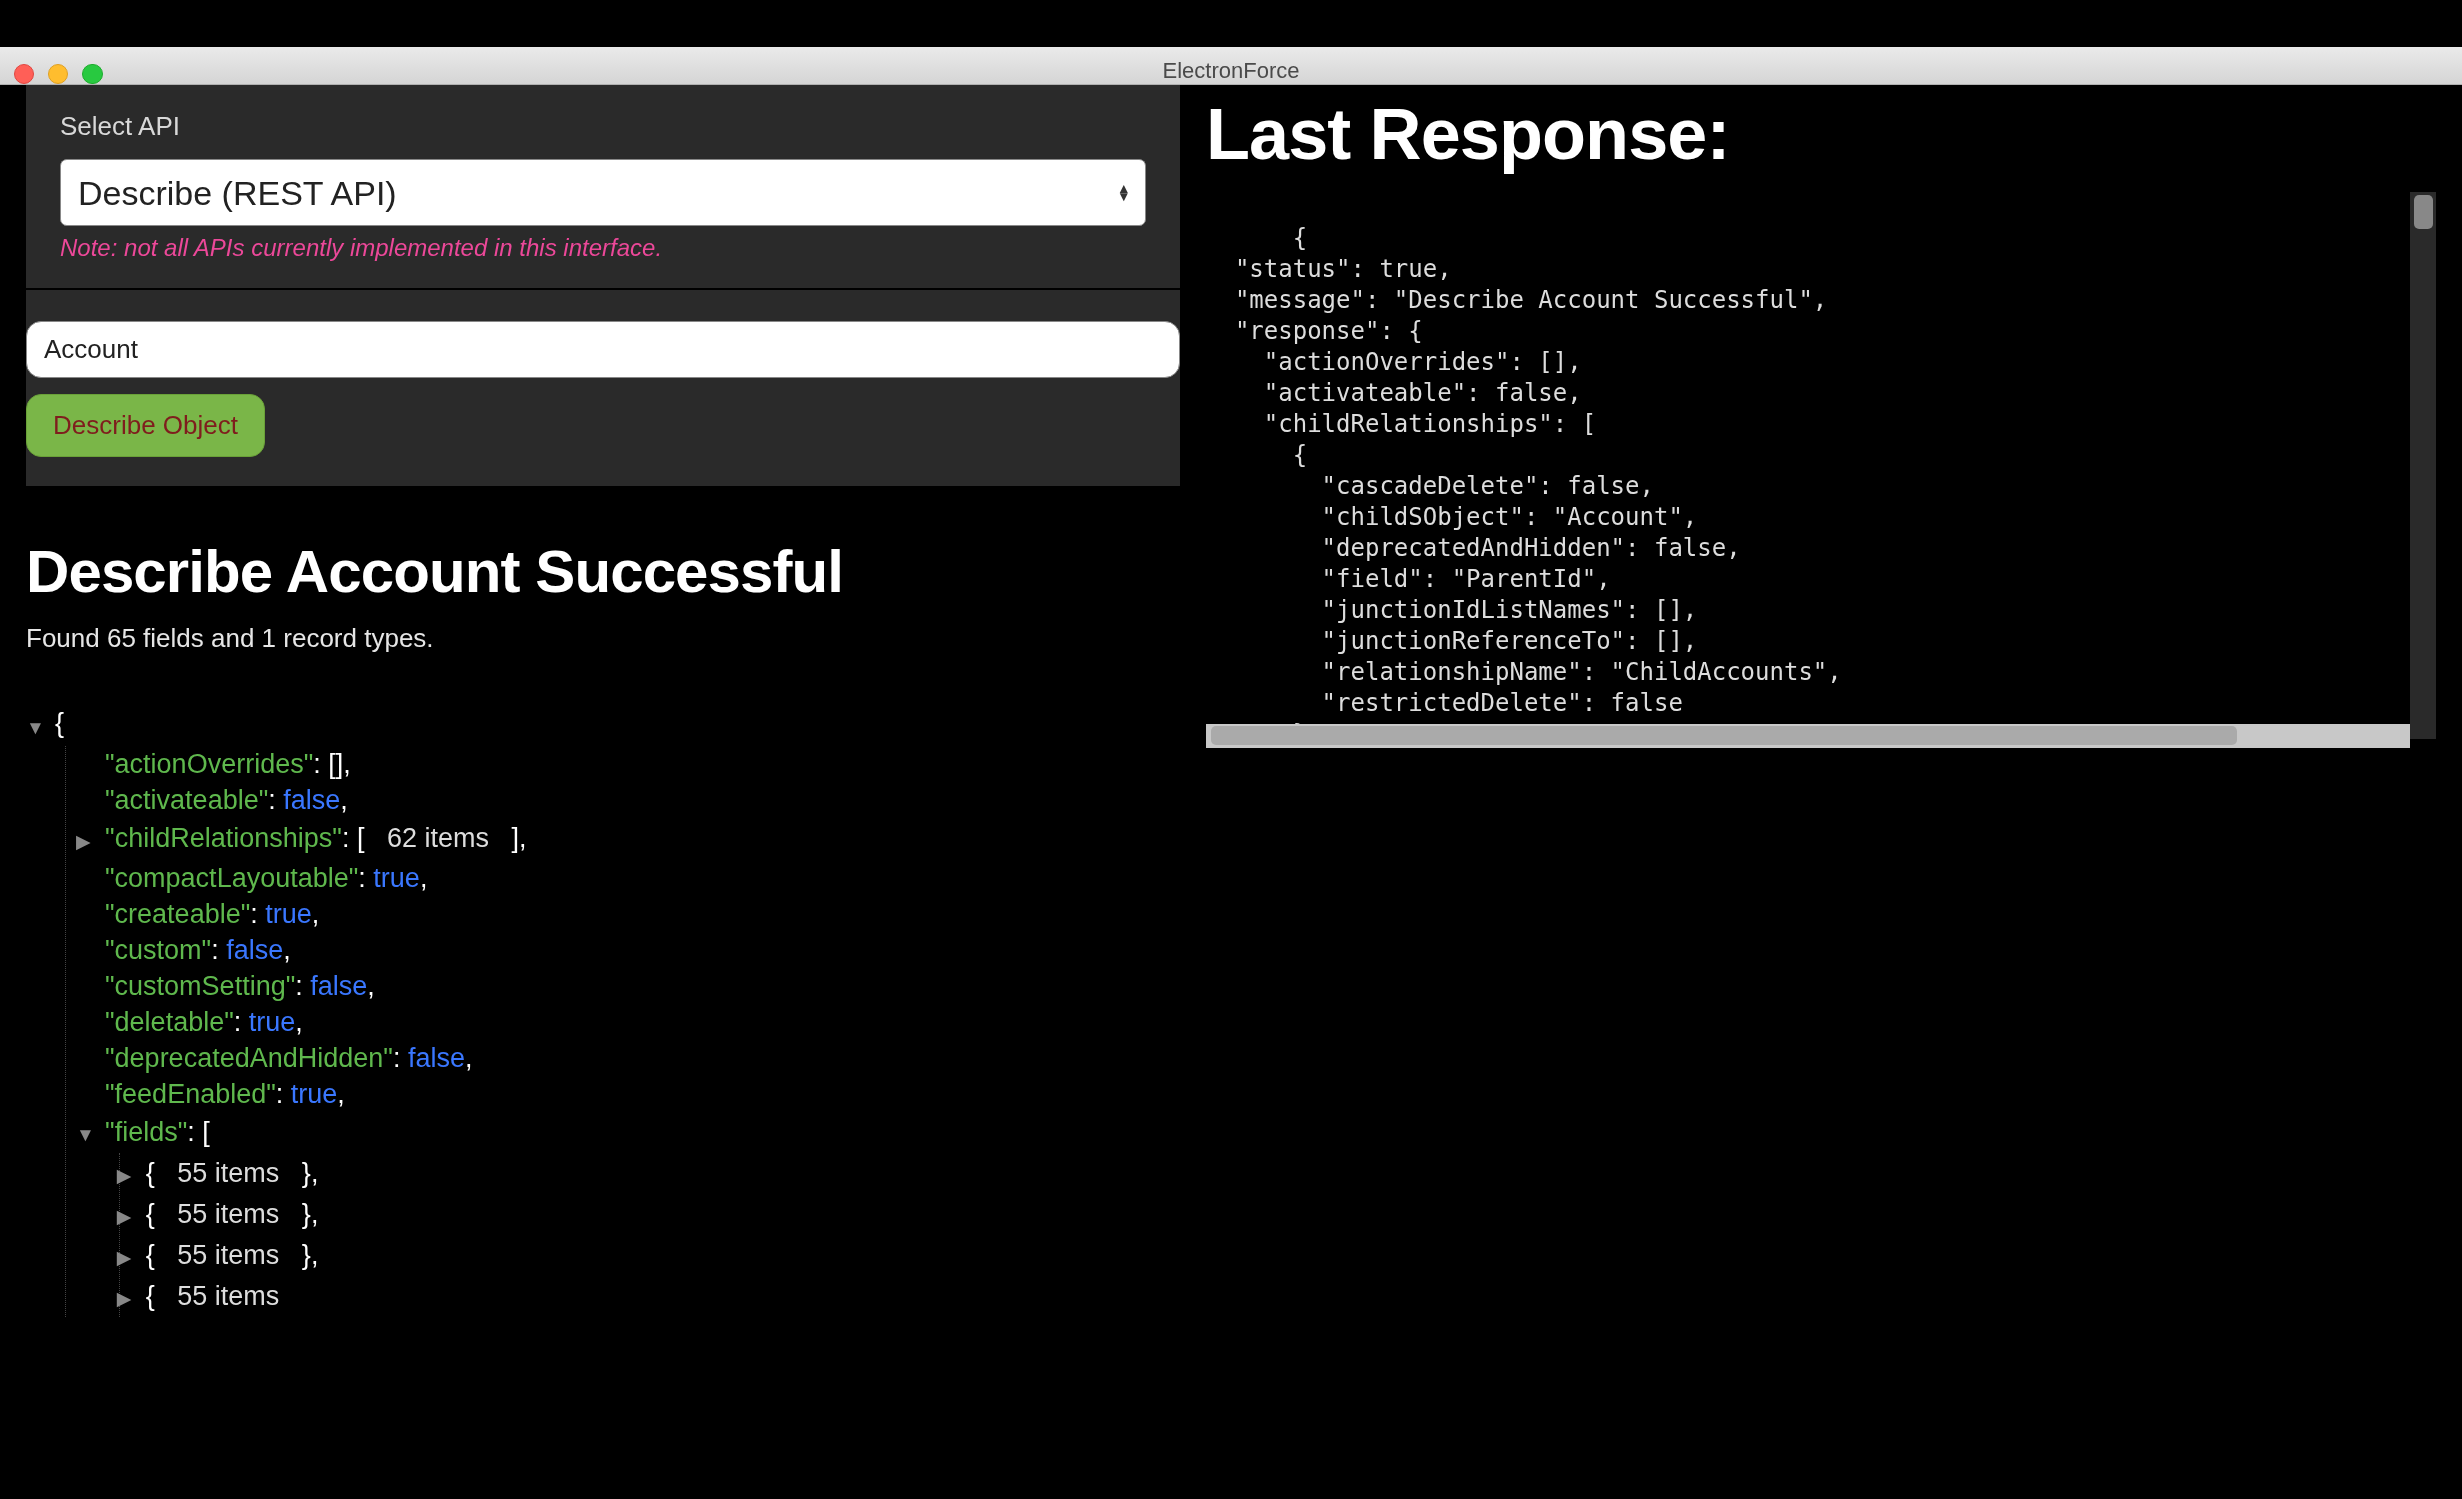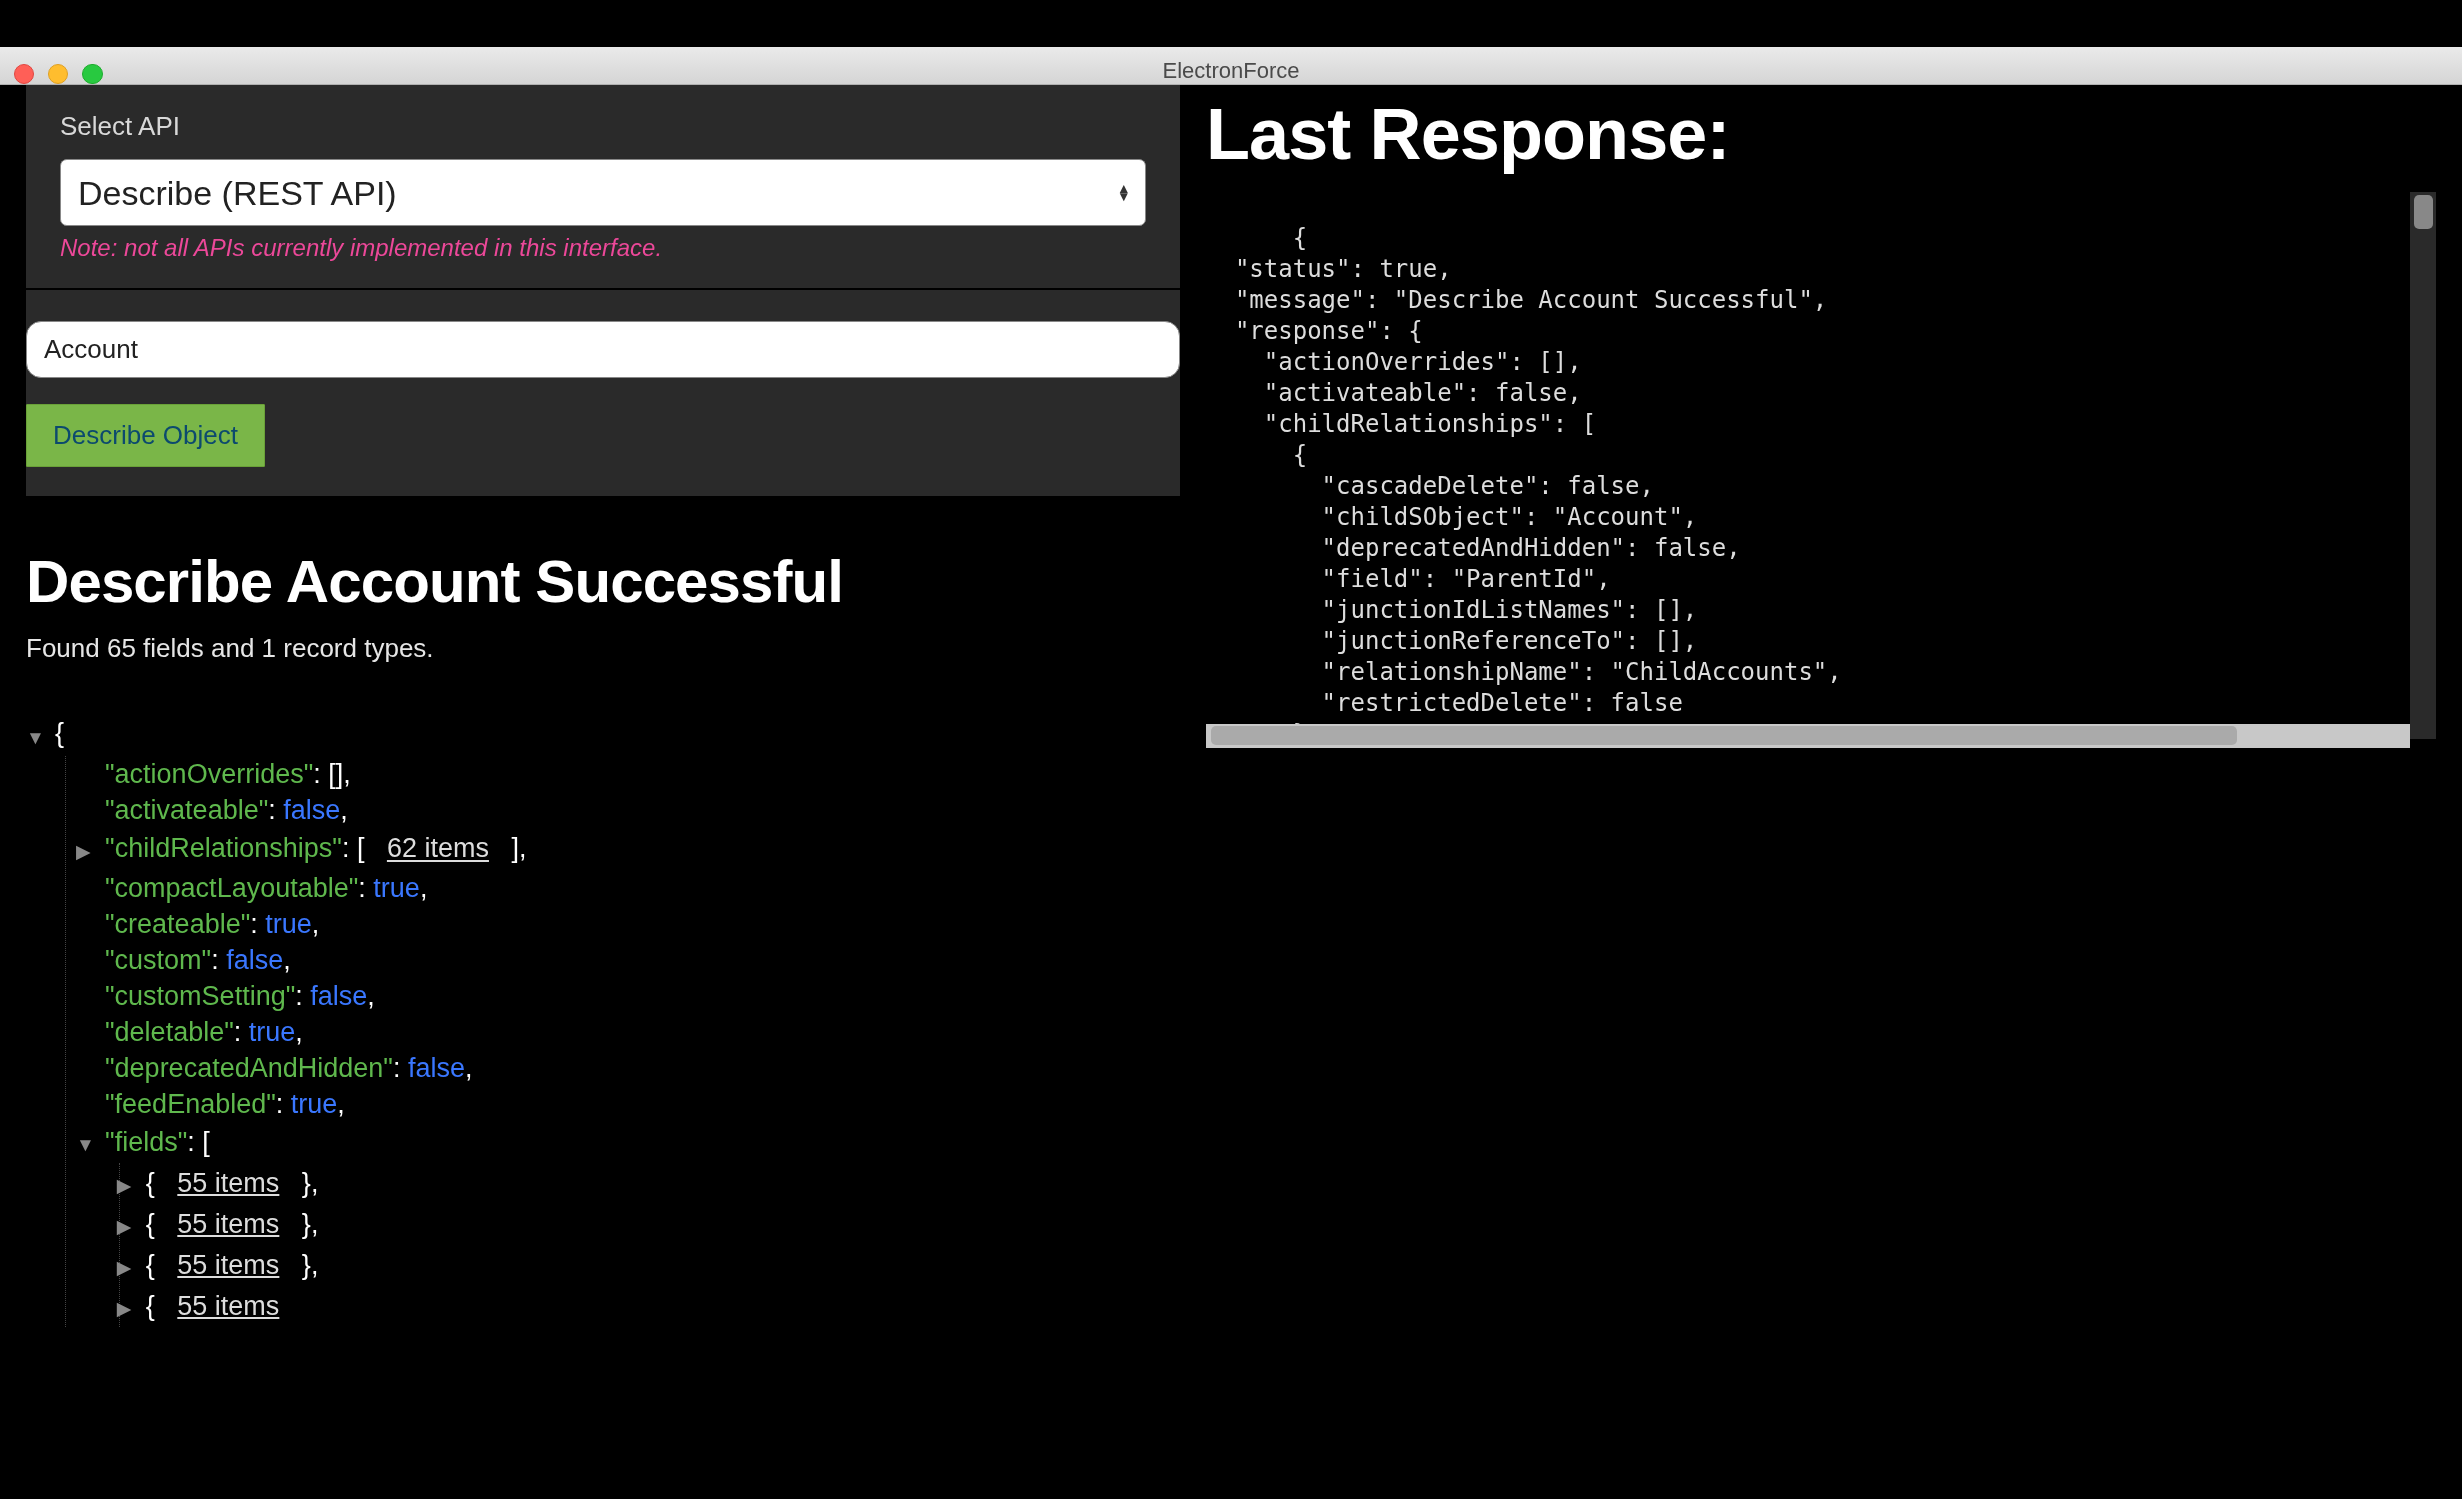--- a/index.html
+++ b/index.html
@@ -107,26 +107,26 @@
       padding: 12px 17px;
       font-size: 26px;
       border-radius: 15px;
       border: 0.9px solid #888;
       background: #fff;
       color: #222;
       margin-top: 8.5px;
     }
     .describe-btn {
       background: #7ab648;
-      color: #0c4a6e;
+      color: #7f1d1d;
       border: none;
-      border-radius: 1px;
+      border-radius: 15px;
       padding: 15.4px 26px;
       font-size: 26px;
-      margin-top: 26px;
+      margin-top: 16px;
       cursor: pointer;
       border: 0.9px solid #6aa138;
     }
     .right-title {
       font-size: 72px;
       font-weight: 700;
       color: #fff;
       margin-top: 8px;
       margin-bottom: 17px;
       letter-spacing: -0.9px;
@@ -207,21 +207,21 @@
       cursor: pointer;
       font-size: 19px;
       margin-right: 5.1px;
       margin-top: 5.1px;
     }
     .tree-indent-1 { padding-left: 39px; border-left: 0.9px dotted #444; margin-left: 39px; }
     .tree-indent-2 { padding-left: 26px; border-left: 0.9px dotted #444; margin-left: 13.7px; }
     .tree-key { color: #5fb84d; }
     .tree-punc { color: #fff; }
     .tree-bool { color: #3a77ff; }
-    .tree-count { color: #ddd; text-decoration: underline; }
+    .tree-count { color: #ddd; }
     .tree-line { white-space: nowrap; }
     .group2 {
       background: #2a2a2a;
       padding: 22px 0 29px 0;
       margin-top: 1.7px;
     }
     .group2 .form-label { margin-left: 0; }
     .group2 input { margin-left: 0; }
     .group2 .describe-btn { margin-left: 0; }
     .left-inner {

